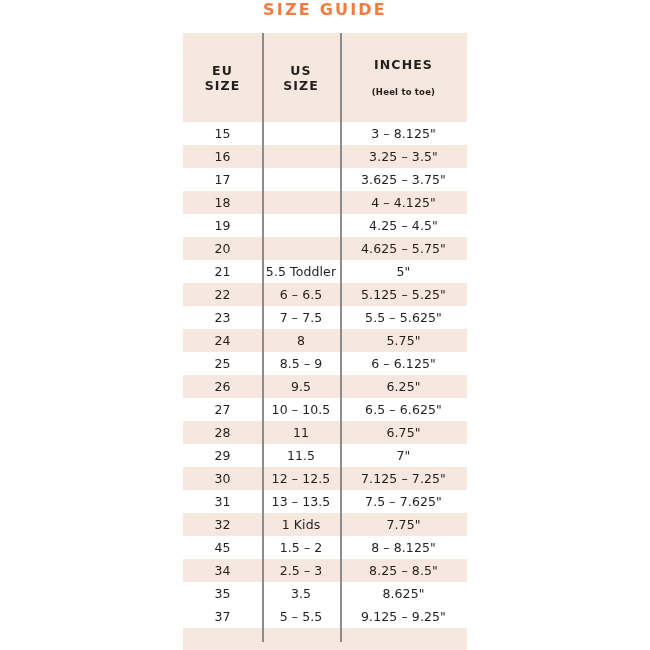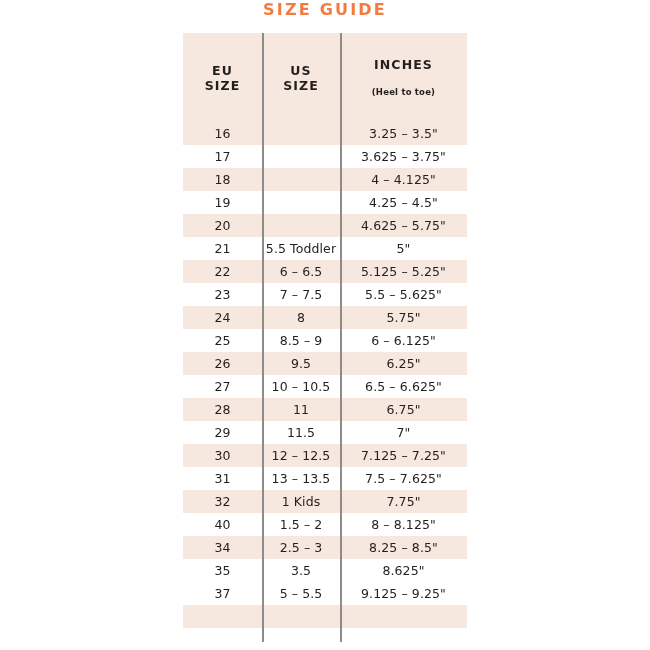--- a/index.html
+++ b/index.html
@@ -131,20 +131,25 @@
           <th>
             <span class="hd-main">US SIZE</span>
           </th>
           <th>
             <span class="hd-main">INCHES</span>
             <span class="hd-sub">(Heel to toe)</span>
           </th>
         </tr>
       </thead>
       <tbody id="table-body">
+          <tr>
+            <td>15</td>
+            <td></td>
+            <td>3 – 8.125"</td>
+          </tr>
           <tr class="shaded">
             <td>16</td>
             <td></td>
             <td>3.25 – 3.5"</td>
           </tr>
           <tr>
             <td>17</td>
             <td></td>
             <td>3.625 – 3.75"</td>
           </tr>
@@ -217,21 +222,21 @@
             <td>31</td>
             <td>13 – 13.5</td>
             <td>7.5 – 7.625"</td>
           </tr>
           <tr class="shaded">
             <td>32</td>
             <td>1 Kids</td>
             <td>7.75"</td>
           </tr>
           <tr>
-            <td>40</td>
+            <td>45</td>
             <td>1.5 – 2</td>
             <td>8 – 8.125"</td>
           </tr>
           <tr class="shaded">
             <td>34</td>
             <td>2.5 – 3</td>
             <td>8.25 – 8.5"</td>
           </tr>
           <tr>
             <td>35</td>

